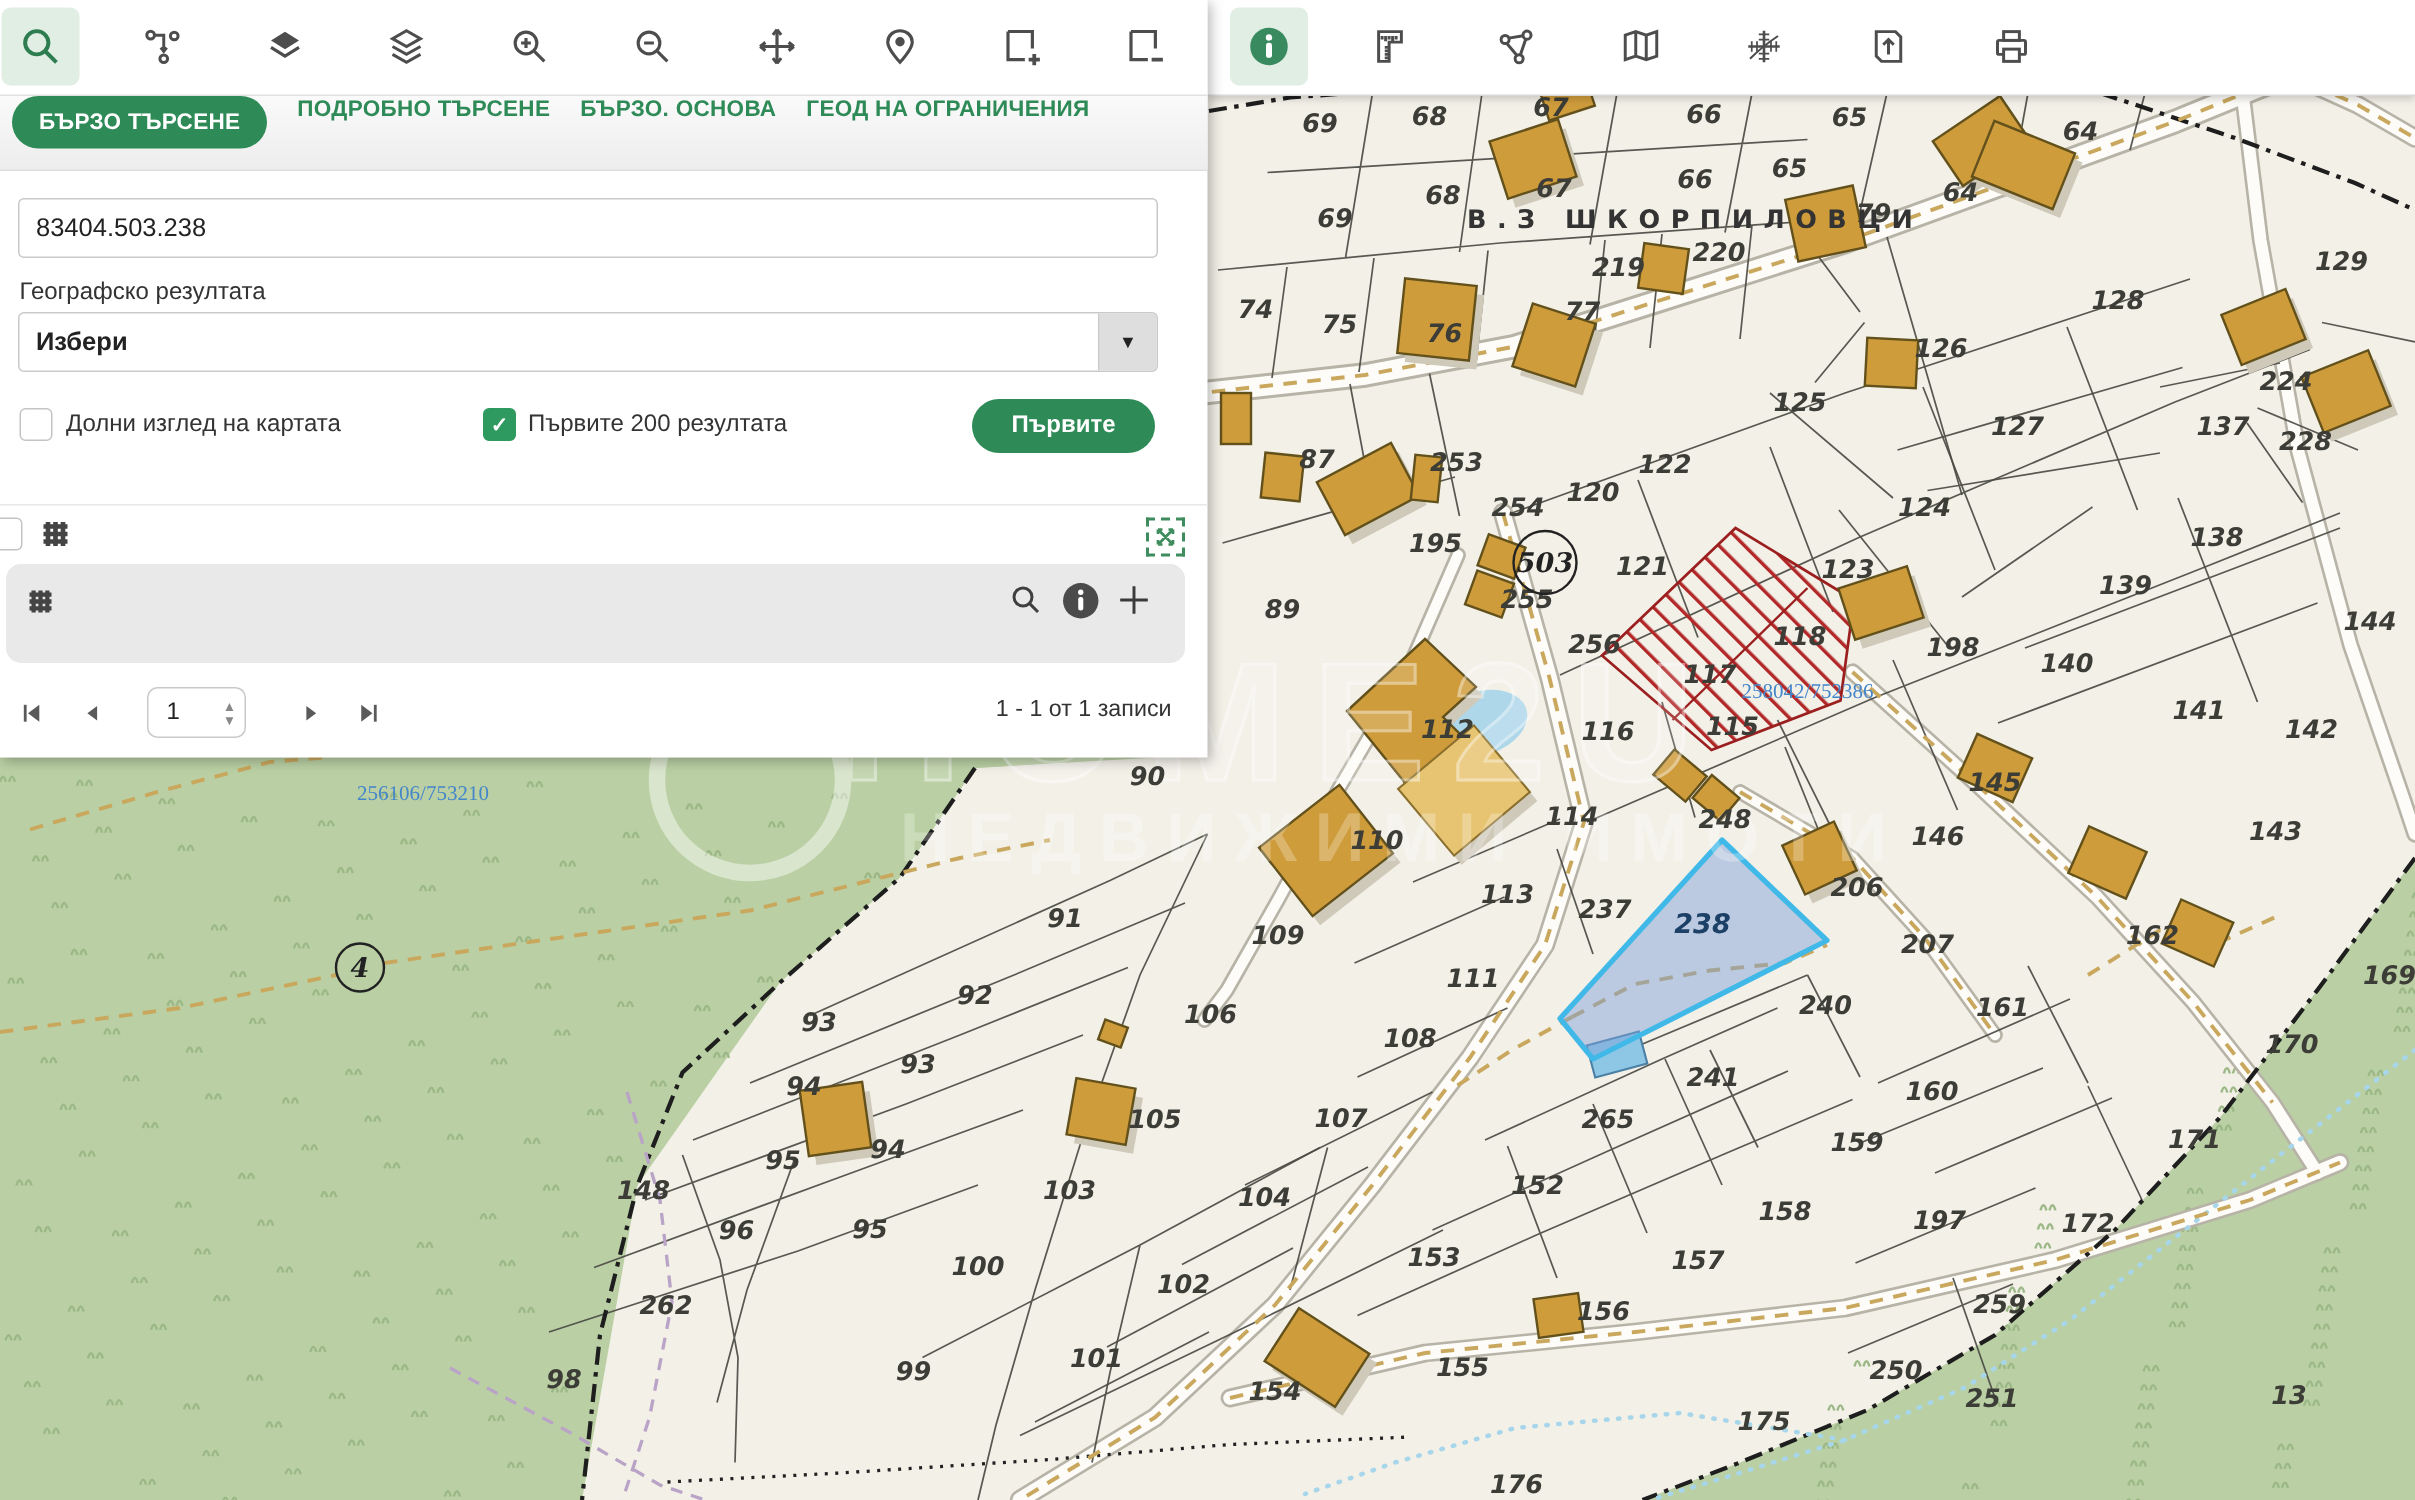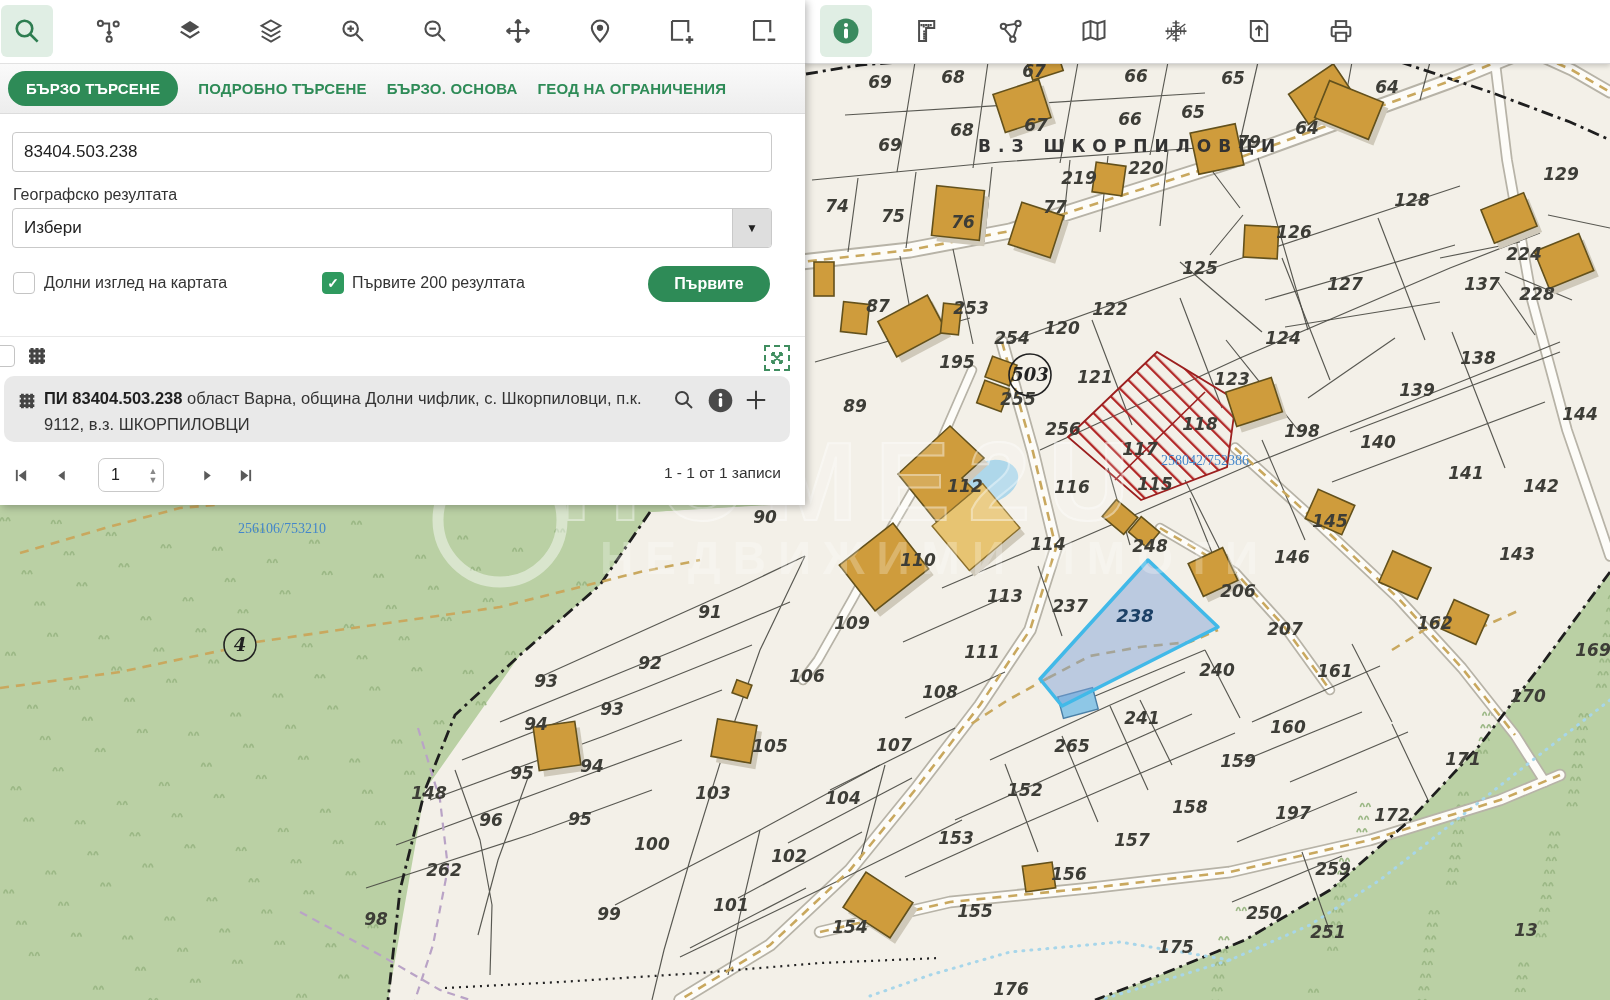--- a/index.html
+++ b/index.html
@@ -33,33 +33,33 @@
     box-shadow:2px 2px 8px rgba(0,0,0,.28);z-index:5;}
   .tbar{position:absolute;left:0;top:0;height:63px;background:#fff;border-bottom:1px solid #e2e2e2;}
   #tbarL{width:805px;}
   #tbarR{position:absolute;left:805px;top:0;width:805px;height:63px;background:#fff;
     border-bottom:1px solid #d8d8d8;box-shadow:0 2px 5px rgba(0,0,0,.18);z-index:4;}
   .tool{position:absolute;top:5px;width:52px;height:52px;display:flex;align-items:center;
     justify-content:center;border-radius:6px;cursor:pointer;color:#4d4d4d;}
   .tool.active{background:#e0eee4;color:#2e7d51;}
   .tool svg{display:block;}
 
-  #tabs{position:absolute;left:0;top:64px;width:805px;height:50px;display:flex;align-items:center;
+  #tabs{position:absolute;left:0;top:64px;width:805px;height:50px;display:flex;align-items:flex-start;
     gap:20px;padding-left:8px;box-sizing:border-box;
     background:linear-gradient(#fafafa,#ededed);border-bottom:1px solid #dcdcdc;}
   .tab{color:#2e8b57;font-weight:700;font-size:15px;letter-spacing:.2px;cursor:pointer;white-space:nowrap;}
   .tab.active{background:#2e8b57;color:#fff;padding:9px 18px;border-radius:18px;}
 
   #searchbody{position:absolute;left:0;top:114px;width:805px;}
   #query{position:absolute;left:12px;top:18px;width:736px;height:38px;border:1px solid #c9c9c9;
     border-radius:4px;font-size:17px;color:#222;padding:0 11px;font-family:inherit;}
   #geolabel{position:absolute;left:13px;top:72px;font-size:16px;color:#333;}
   #geoselect{position:absolute;left:12px;top:94px;width:760px;height:40px;border:1px solid #c9c9c9;
     border-radius:4px;background:#fff;display:flex;align-items:center;cursor:pointer;box-sizing:border-box;}
-  #geoselect .val{flex:1;font-size:17px;color:#222;padding-left:11px;}
+  #geoselect .val{flex:1;font-size:17px;color:#222;padding-left:11px;font-weight:bold;}
   #geoselect .arrowbox{width:38px;height:38px;background:#dedede;border-left:1px solid #c9c9c9;
     display:flex;align-items:center;justify-content:center;color:#222;font-size:12px;border-radius:0 3px 3px 0;}
   .checksrow{position:absolute;left:0;top:152px;width:805px;height:40px;}
   .cb{position:absolute;top:6px;width:20px;height:20px;border:1px solid #c4c4c4;border-radius:4px;
     background:#fff;cursor:pointer;}
   .cb.checked{background:#2f9a5f;border-color:#2f9a5f;color:#fff;font-size:14px;font-weight:700;
     display:flex;align-items:center;justify-content:center;}
   .cblabel{position:absolute;top:8px;font-size:16px;color:#333;}
   #searchbtn{position:absolute;left:648px;top:0;width:122px;height:36px;background:#2e8b57;color:#fff;
     border:none;border-radius:18px;font-size:16px;font-weight:700;cursor:pointer;font-family:inherit;}
@@ -705,23 +705,20 @@
           </svg>
       </div>
     </div>
 
     <div id="resultcard">
       <span class="gridicon">
         <svg width="22" height="22" viewBox="0 0 24 24" stroke="currentColor" stroke-width="3.1" fill="none">
           <path d="M7,4 V20 M12,4 V20 M17,4 V20 M4,7 H20 M4,12 H20 M4,17 H20"></path>
           </svg>
       </span>
-      <div class="rtext">
-        <b>ПИ 83404.503.238</b><span> област Варна, община Долни чифлик, с. Шкорпиловци, п.к. 9112, в.з. ШКОРПИЛОВЦИ</span>
-      </div>
       <div class="ricon" id="ricon-zoom">
         <svg width="24" height="24" viewBox="0 0 24 24" fill="none" stroke="currentColor" stroke-width="2">
           <circle cx="10" cy="10" r="6"></circle>
             <line x1="14.6" y1="14.6" x2="20" y2="20"></line>
           </svg>
       </div>
       <div class="ricon" id="ricon-info">
         <svg width="27" height="27" viewBox="0 0 24 24">
             <circle cx="12" cy="12" r="10.5" fill="#4a4a4a"></circle>
           <circle cx="12" cy="7" r="1.6" fill="#fff"></circle>

